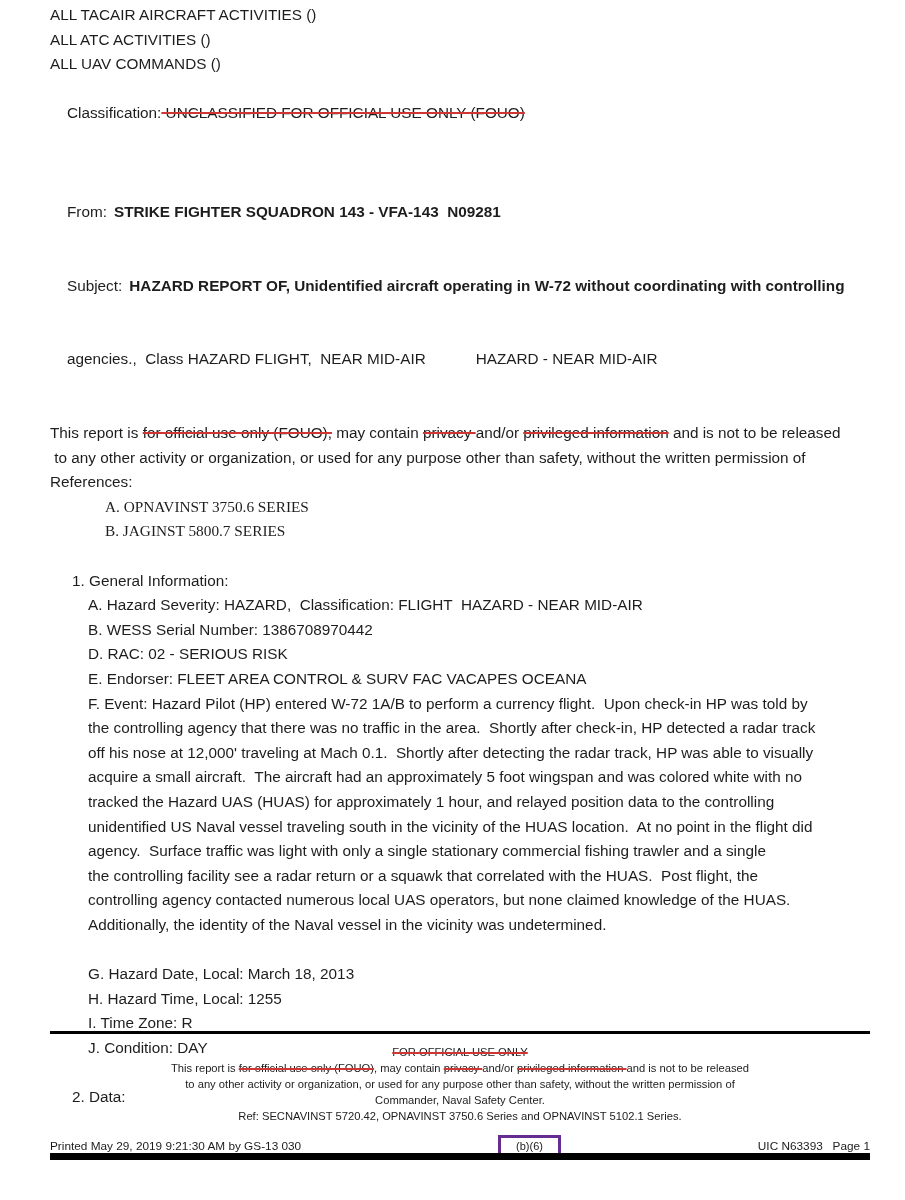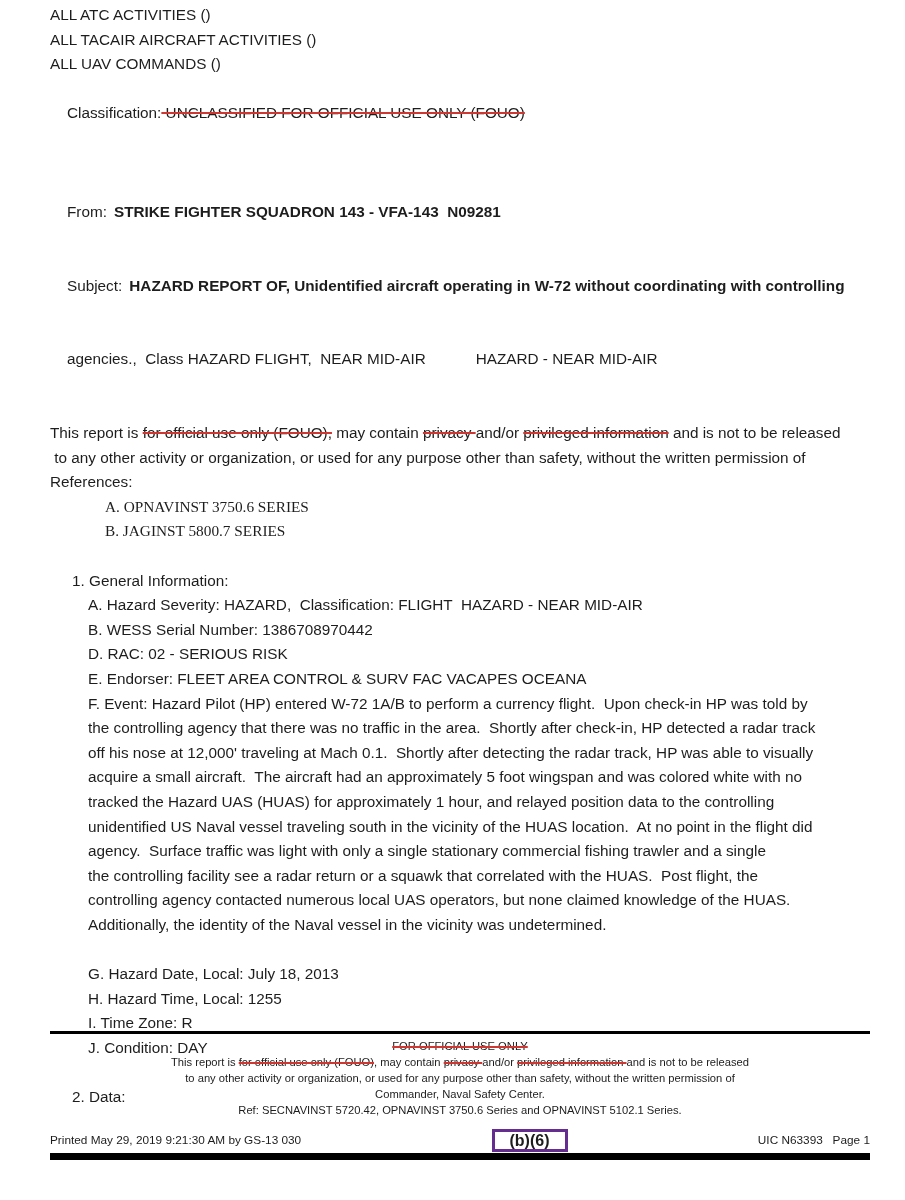--- a/index.html
+++ b/index.html
@@ -27,58 +27,57 @@
   .indent1 { padding-left: 22px; }
   .indent2 { padding-left: 38px; }
   .indent3 { padding-left: 55px; font-family: Liberation Serif, serif; }
   .val-gap { margin-left: 7px; font-weight: bold; }
   .sub2-right { margin-left: 50px; }
 
   .footer {
     position: absolute;
     left: 50px; width: 820px; top: 1031px;
     border-top: 3px solid #000000;
-    padding-top: 5px;
+    padding-top: 11px;
     text-align: center;
     font-size: 11.2px;
     line-height: 15.9px;
     color: #1c1c1c;
   }
   .footer .line { white-space: pre; }
   .printed-line {
     margin-top: 10px;
     display: flex;
     align-items: center;
     justify-content: space-between;
     font-size: 11.8px;
     white-space: pre;
   }
   .redaction-box {
     display: inline-block;
     border: 3px solid #652d90;
     padding: 1px 15px;
     margin: 0 13px;
-    font-size: 16px;
+    font-size: 11px;
     color: #1c1c1c;
-    font-weight: bold;
   }
   .bottom-bar {
     position: absolute;
     left: 50px; width: 820px; top: 1153px; height: 7px;
     background: #000000;
   }
 </style>
 </head>
 <body>
 
 <div class="content">
 
   <div>
+      <div class="line">ALL TACAIR AIRCRAFT ACTIVITIES ()</div>
       <div class="line">ALL ATC ACTIVITIES ()</div>
-      <div class="line">ALL TACAIR AIRCRAFT ACTIVITIES ()</div>
       <div class="line">ALL UAV COMMANDS ()</div>
     </div>
 
   <div class="line">
     <span>Classification:</span><span class="struck"> UNCLASSIFIED FOR OFFICIAL USE ONLY (FOUO)</span>
   </div>
 
   <div class="blank"></div>
 
   <div class="line">
@@ -123,21 +122,21 @@
       <div class="line">unidentified US Naval vessel traveling south in the vicinity of the HUAS location.  At no point in the flight did</div>
       <div class="line">agency.  Surface traffic was light with only a single stationary commercial fishing trawler and a single</div>
       <div class="line">the controlling facility see a radar return or a squawk that correlated with the HUAS.  Post flight, the</div>
       <div class="line">controlling agency contacted numerous local UAS operators, but none claimed knowledge of the HUAS.</div>
       <div class="line">Additionally, the identity of the Naval vessel in the vicinity was undetermined.</div>
     </div>
 
   <div class="blank"></div>
 
   <div class="indent2">
-      <div class="line">G. Hazard Date, Local: July 18, 2013</div>
+      <div class="line">G. Hazard Date, Local: March 18, 2013</div>
       <div class="line">H. Hazard Time, Local: 1255</div>
       <div class="line">I. Time Zone: R</div>
       <div class="line">J. Condition: DAY</div>
     </div>
 
   <div class="blank"></div>
 
   <div class="line indent1">2. Data:</div>
 
 </div>

